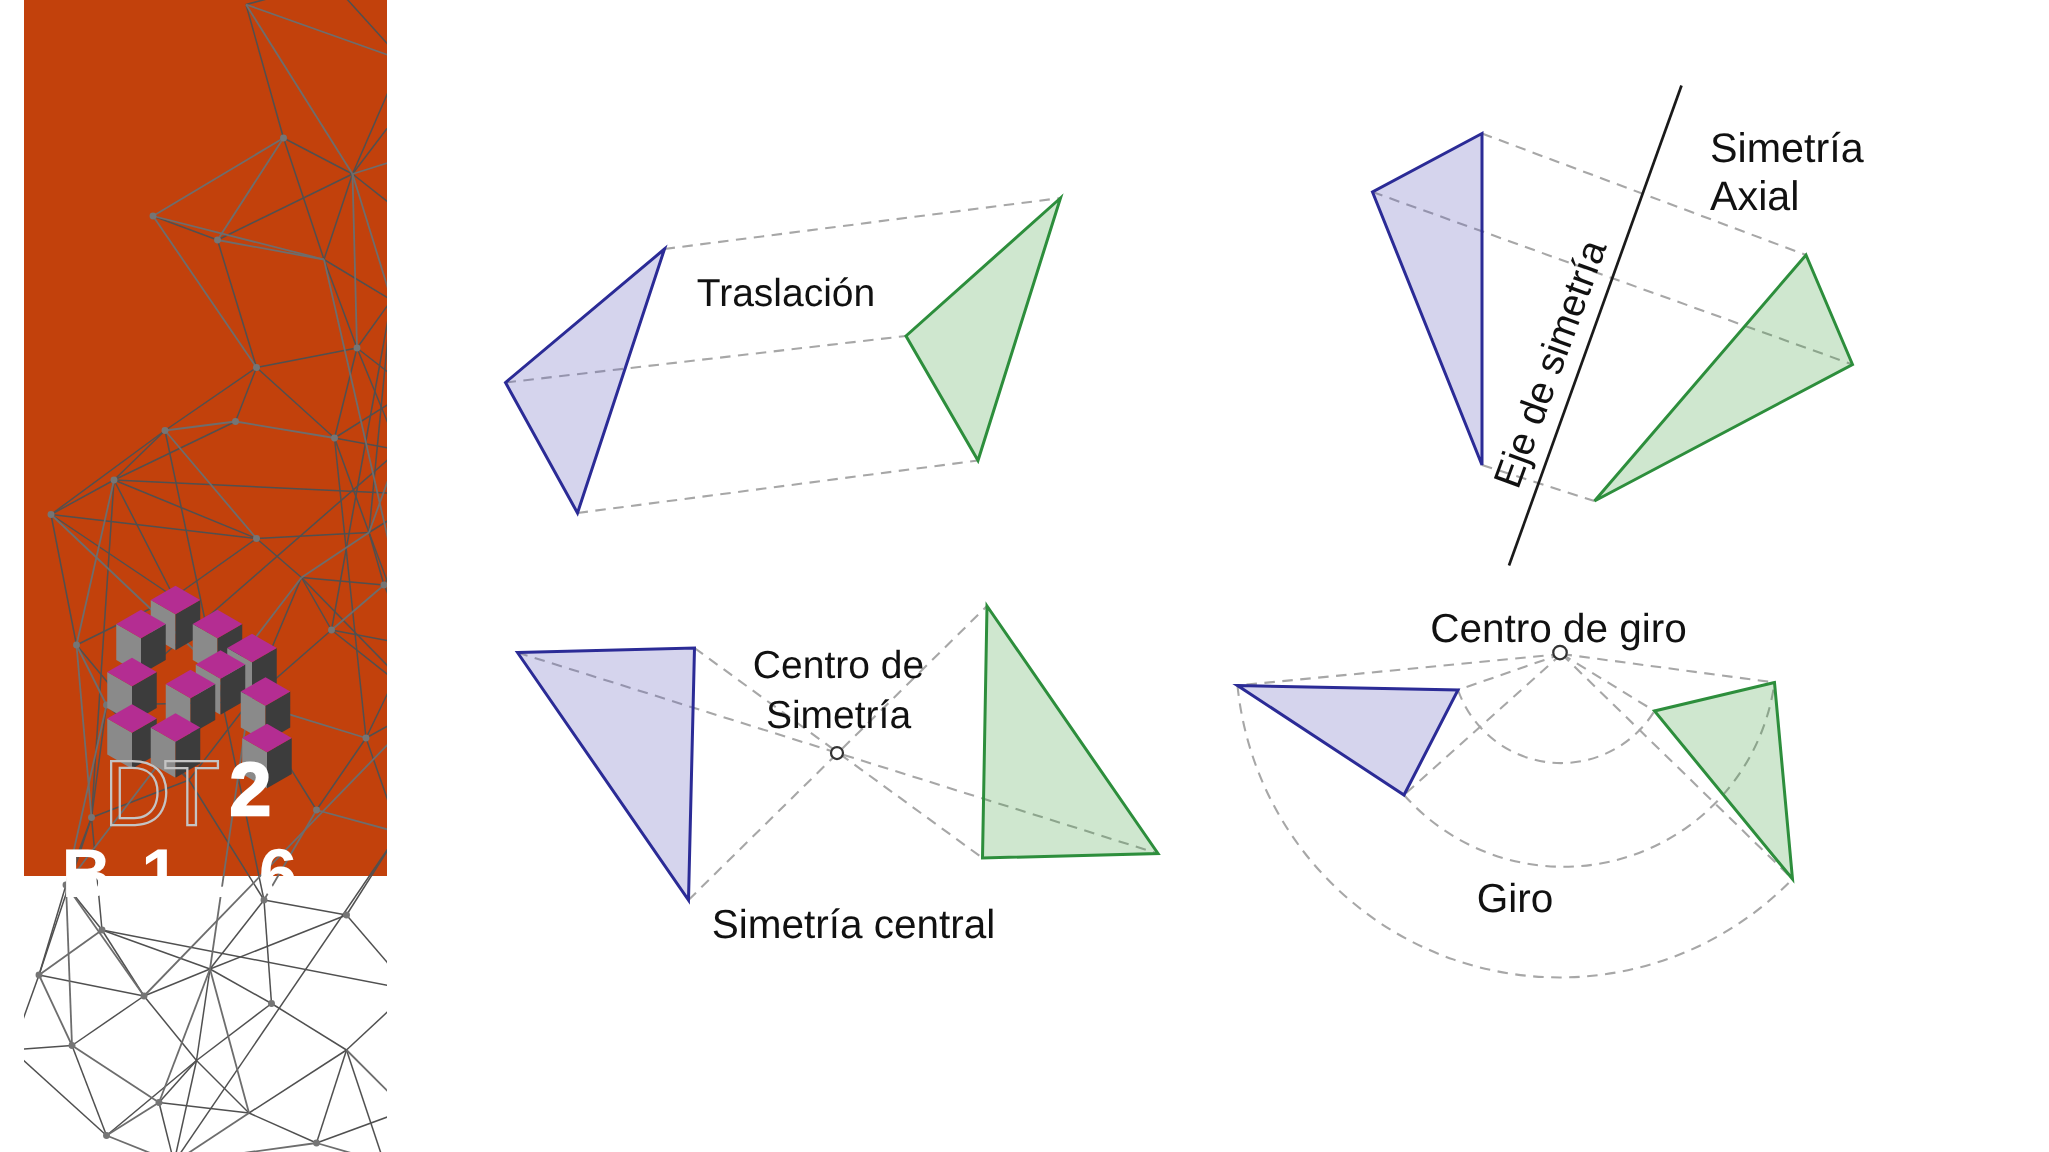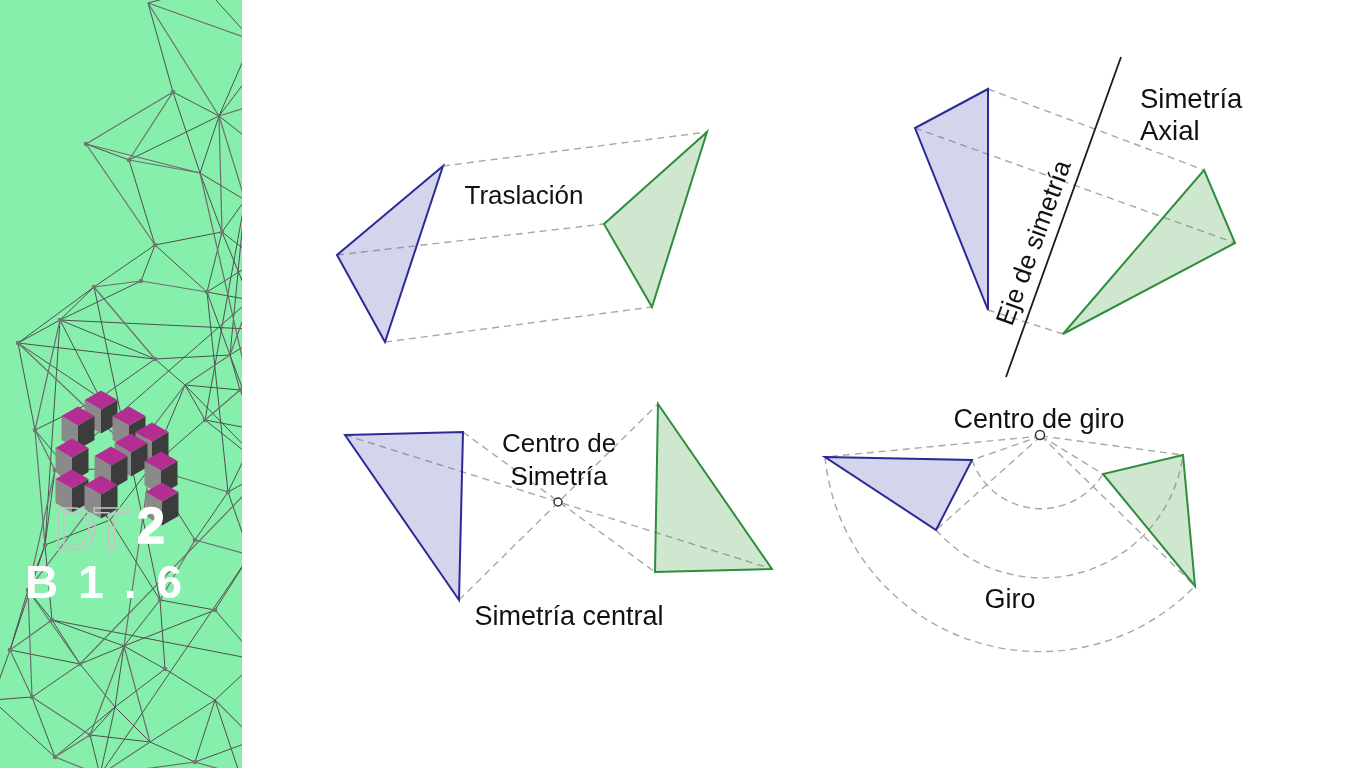--- a/index.html
+++ b/index.html
@@ -1,17 +1,17 @@
 <!DOCTYPE html>
 <html><head>
 <meta charset="utf-8">
 <style>
   html,body { margin:0; padding:0; width:1366px; height:768px; overflow:hidden;
                background:#ffffff; font-family:"Liberation Sans", sans-serif; }
-  #sidebar { position:absolute; left:0; top:0; width:242px; height:768px; background:#86efac; }
+  #sidebar { position:absolute; left:16px; top:0; width:242px; height:584px; background:#c2410c; }
   #main { position:absolute; left:0; top:0; width:1366px; height:768px; }
 </style>
 </head>
 <body>
 <div id="sidebar">
 <svg width="242" height="768" viewBox="0 0 242 768" style="position:absolute;left:0;top:0">
 <g stroke="#505050" stroke-width="1" fill="none">
 <line x1="148" y1="3" x2="205" y2="-12"></line>
 <line x1="148" y1="3" x2="173" y2="92"></line>
 <line x1="205" y1="-12" x2="295" y2="16"></line>

